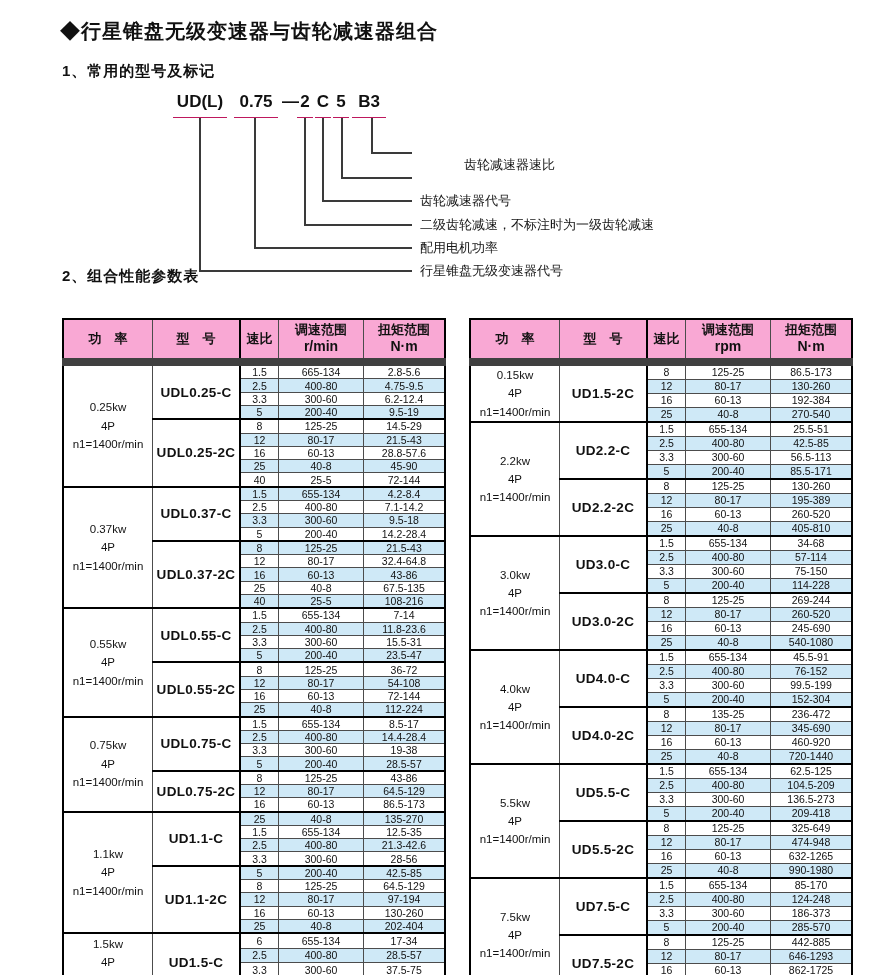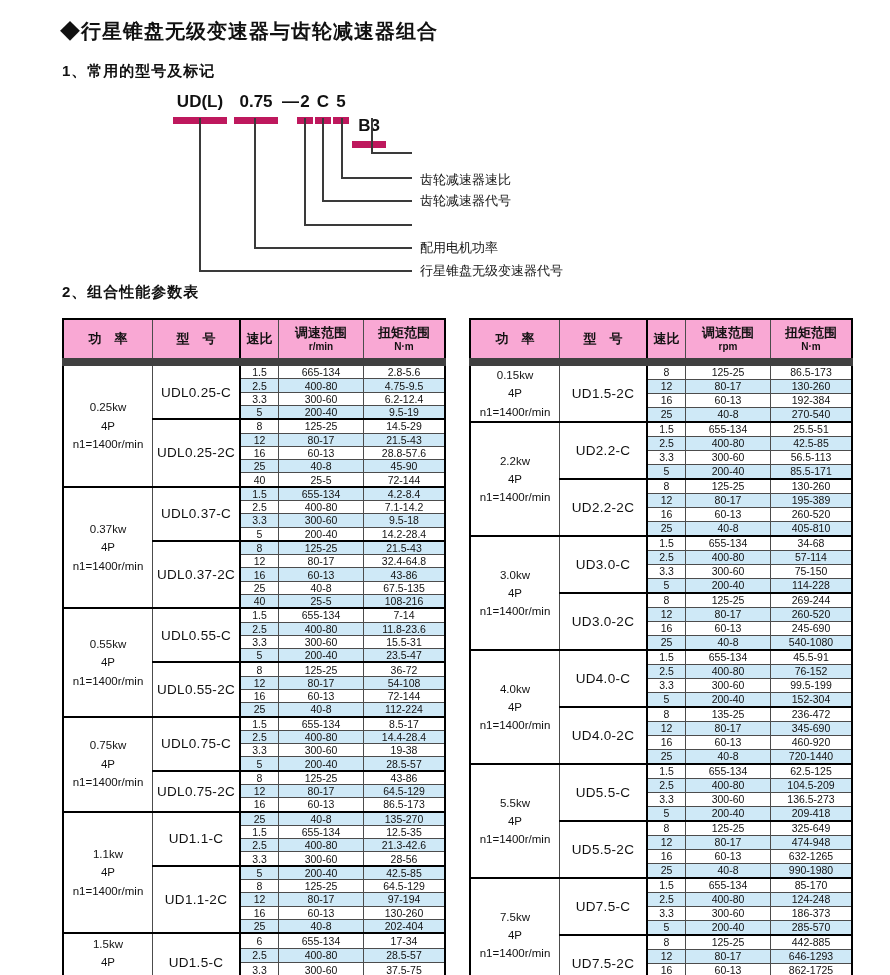--- a/index.html
+++ b/index.html
@@ -2,42 +2,42 @@
 <html><head>
 <meta charset="utf-8">
 <style>
   html,body{margin:0;padding:0;background:#ffffff;}
   body{width:890px;height:975px;position:relative;overflow:hidden;
        font-family:"Liberation Sans",sans-serif;color:#111;}
 
   .page-title{position:absolute;left:60px;top:18px;
       font-family:"Liberation Serif",serif;font-weight:700;font-size:20px;letter-spacing:1px;}
   .sec-title{position:absolute;left:62px;font-weight:700;font-size:15px;letter-spacing:1px;}
-  #sec1{top:62px;} #sec2{top:283px;}
+  #sec1{top:62px;} #sec2{top:267px;}
 
   
   #diagram{position:absolute;left:0;top:92px;width:890px;height:200px;}
   .tok{position:absolute;top:0;text-align:center;font-weight:700;font-size:17px;
-       padding-bottom:5px;border-bottom:7px solid #be185d;line-height:20px;}
+       padding-bottom:5px;border-bottom:1px solid #be185d;line-height:20px;}
   .tok.no-line{border-bottom:none;}
   .vline{position:absolute;top:26px;width:1.5px;background:#3a3a3a;}
   .hline{position:absolute;height:1.5px;background:#3a3a3a;}
   .callout{position:absolute;left:420px;font-size:13px;white-space:nowrap;color:#151515;}
 
   
   #tables{position:absolute;left:62px;top:318px;display:flex;gap:23px;}
   table.perf{border-collapse:collapse;width:375px;table-layout:fixed;
              border:2px solid #000;background:#fff;}
   table.perf th,table.perf td{border:1px solid #4c4c4c;padding:0;text-align:center;
              vertical-align:middle;overflow:hidden;}
   table.perf thead th{background:#f9a8d4;border-bottom:8px solid #404040;height:38px;
              font-size:13px;font-weight:700;}
   table.perf thead th div{line-height:1.25;}
-  table.perf thead th .unit{font-size:10px;}
-  .col-power{width:88px;} .col-model{width:86px;} .col-ratio{width:37px;}
+  table.perf thead th .unit{font-size:14px;}
+  .col-power{width:88px;} .col-model{width:86px;font-weight:bold;} .col-ratio{width:37px;}
   .col-speed{width:84px;} .col-torque{width:80px;}
   td.col-ratio,th.col-ratio{border-left:2px solid #000 !important;}
   tr.group-start > td{border-top:2px solid #000;}
   tr.model-start > td{border-top:2px solid #000;}
   td.num{font-size:10.5px;height:12px;line-height:12px;}
   #t-right td.num{height:13px;line-height:13px;}
   td.stripe{background:#cfe9f7;}
   td.power-cell{font-size:11.5px;background:#fff;border-radius:19px;}
   td.power-cell div{line-height:1.6;}
   td.model-cell{font-size:13.5px;letter-spacing:.3px;background:#fff;}
@@ -48,38 +48,39 @@
 <div class="page-title">◆行星锥盘无级变速器与齿轮减速器组合</div>
 <div class="sec-title" id="sec1">1、常用的型号及标记</div>
 
 <div id="diagram">
   <span class="tok" style="left:173px;width:54px;">UD(L)</span>
   <span class="tok" style="left:234px;width:44px;">0.75</span>
   <span class="tok no-line" style="left:282px;width:16px;">—</span>
   <span class="tok" style="left:297px;width:16px;">2</span>
   <span class="tok" style="left:315px;width:16px;">C</span>
   <span class="tok" style="left:333px;width:16px;">5</span>
-  <span class="tok" style="left:352px;width:34px;margin-top:24px;">B3</span>
+  <span class="tok" style="left:352px;width:34px;">B3</span>
 
   <div class="vline" style="left:371px;height:35px;"></div>
   <div class="vline" style="left:341px;height:60px;"></div>
   <div class="vline" style="left:322px;height:83px;"></div>
   <div class="vline" style="left:304px;height:107px;"></div>
   <div class="vline" style="left:254px;height:130px;"></div>
   <div class="vline" style="left:199px;height:153px;"></div>
 
   <div class="hline" style="left:371px;top:60px;width:41px;"></div>
   <div class="hline" style="left:341px;top:85px;width:71px;"></div>
   <div class="hline" style="left:322px;top:108px;width:90px;"></div>
   <div class="hline" style="left:304px;top:132px;width:108px;"></div>
   <div class="hline" style="left:254px;top:155px;width:158px;"></div>
   <div class="hline" style="left:199px;top:178px;width:213px;"></div>
 
-  <div class="callout" style="top:79px;">齿轮减速器速比</div>
+  <div class="callout" style="top:64px;margin-left:44px;">齿轮减速器速比</div>
   <div class="callout" style="top:100px;">齿轮减速器代号</div>
+  <div class="callout" style="top:124px;">二级齿轮减速，不标注时为一级齿轮减速</div>
   <div class="callout" style="top:147px;">配用电机功率</div>
   <div class="callout" style="top:170px;">行星锥盘无级变速器代号</div>
 </div>
 
 <div class="sec-title" id="sec2">2、组合性能参数表</div>
 
 <div id="tables">
   <table class="perf" id="t-left">
       <thead>
         <tr>

